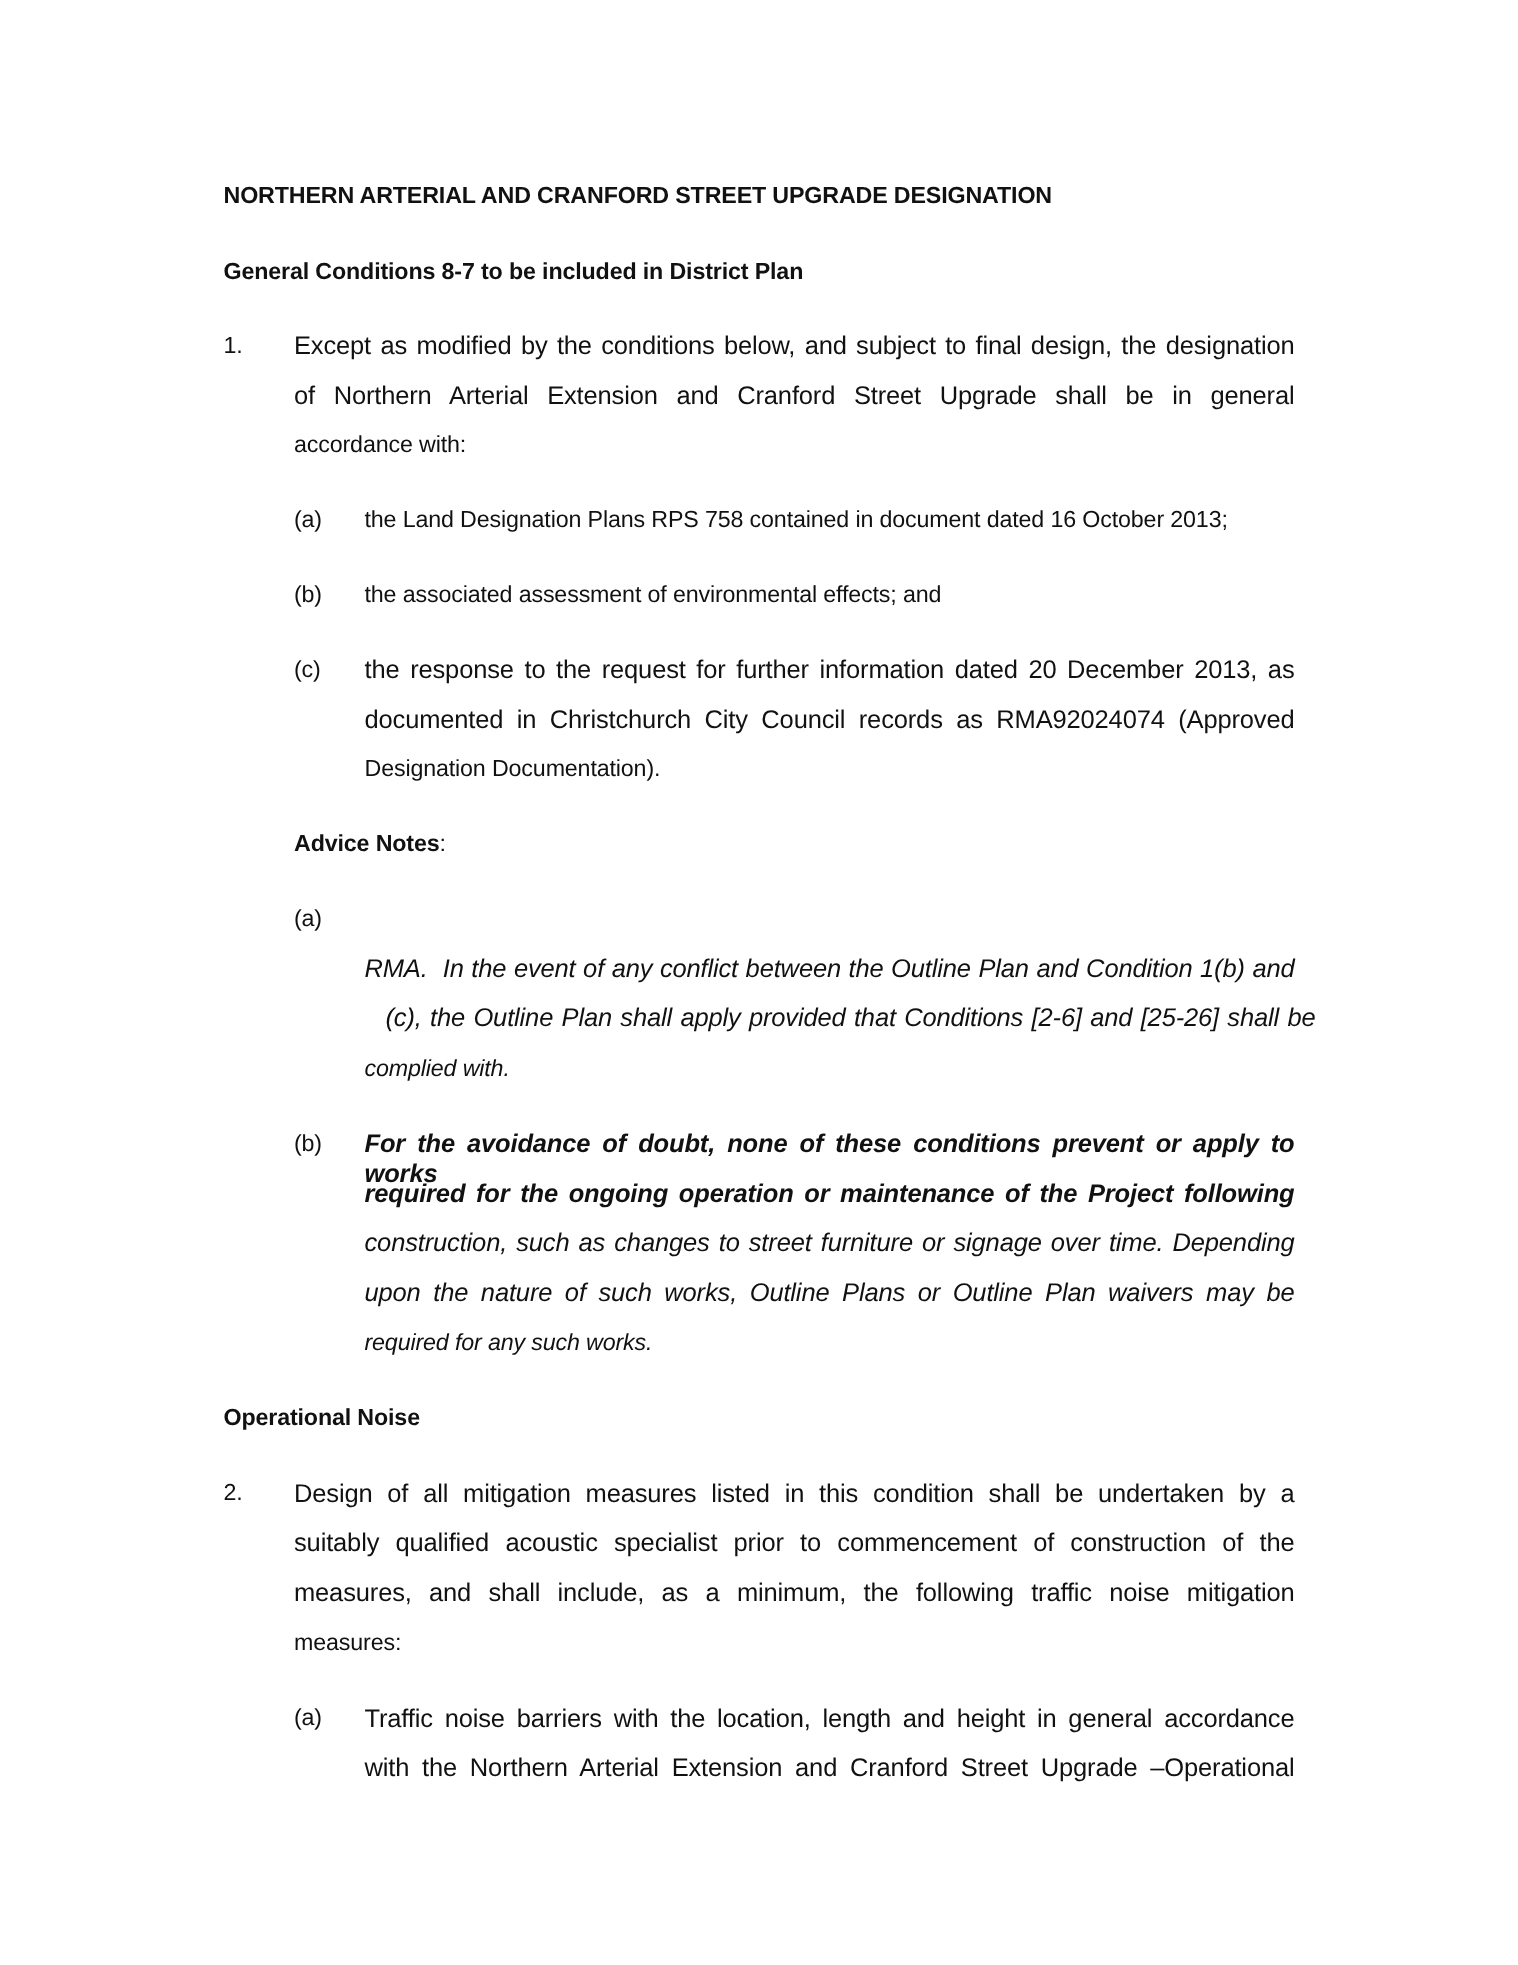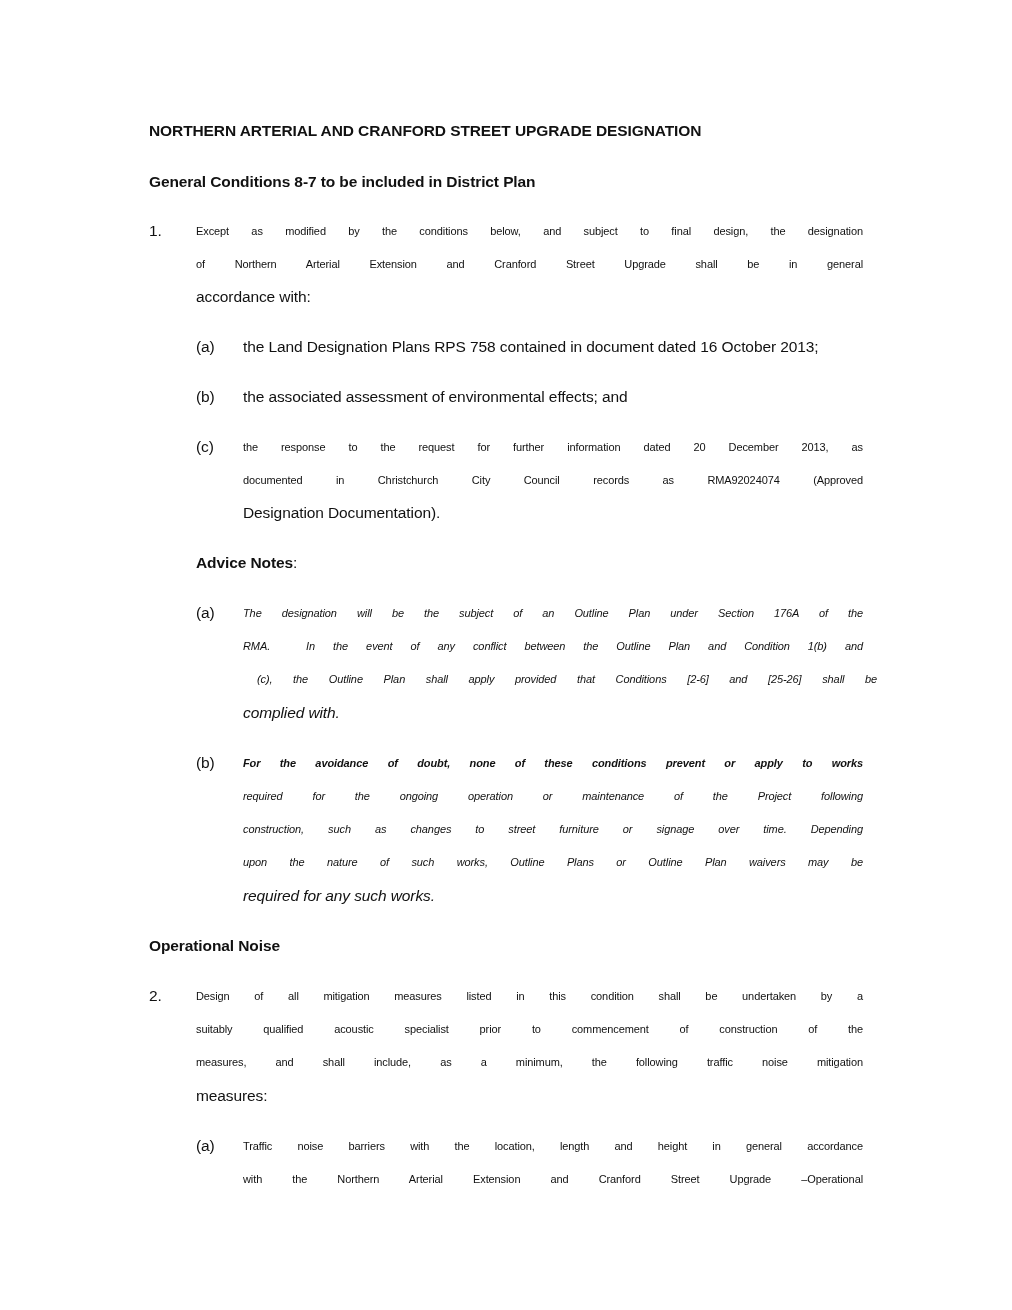--- a/index.html
+++ b/index.html
@@ -25,21 +25,21 @@
       position: absolute;
       font-size: 15.5px;
       line-height: 20px;
       white-space: nowrap;
       letter-spacing: -0.1px;
     }
     .bold { font-weight: bold; }
     .italic { font-style: italic; }
     .justify {
       position: absolute;
-      font-size: 11px;
+      font-size: 17px;
       line-height: 20px;
       text-align: justify;
       text-align-last: justify;
       white-space: normal;
       letter-spacing: -0.1px;
     }
     .num { left: 149px; }
     .sub { left: 196px; }
   </style>
 </head>
@@ -63,28 +63,27 @@
   <div class="line" style="left:243px; top:387px;">the associated assessment of environmental effects; and</div>
 
   <div class="line sub" style="top:437px;">(c)</div>
   <div class="justify" style="left:243px; top:437px; width:620px;">the response to the request for further information dated 20 December 2013, as</div>
   <div class="justify" style="left:243px; top:470px; width:620px;">documented in Christchurch City Council records as RMA92024074 (Approved</div>
   <div class="line" style="left:243px; top:503px;">Designation Documentation).</div>
 
   <div class="line" style="left:196px; top:553px;"><span class="bold">Advice Notes</span><span>:</span></div>
 
   <div class="line sub" style="top:603px;">(a)</div>
-  <div class="justify italic" style="left:243px; top:603px; width:620px;">The designation will be the subject of an Outline Plan under Section 176A of the</div>
   <div class="justify italic" style="left:243px; top:636px; width:620px; white-space:pre;">RMA.  In the event of any conflict between the Outline Plan and Condition 1(b) and</div>
   <div class="justify italic" style="left:257px; top:669px; width:620px;">(c), the Outline Plan shall apply provided that Conditions [2-6] and [25-26] shall be</div>
   <div class="line italic" style="left:243px; top:703px;">complied with.</div>
 
   <div class="line sub" style="top:753px;">(b)</div>
   <div class="justify italic" style="left:243px; top:753px; width:620px;font-weight:bold;">For the avoidance of doubt, none of these conditions prevent or apply to works</div>
-  <div class="justify italic" style="left:243px; top:786px; width:620px;">required for the ongoing operation or maintenance of the Project following</div>
+  <div class="justify italic" style="left:243px; top:786px; width:620px;font-weight:bold;">required for the ongoing operation or maintenance of the Project following</div>
   <div class="justify italic" style="left:243px; top:819px; width:620px;">construction, such as changes to street furniture or signage over time. Depending</div>
   <div class="justify italic" style="left:243px; top:852px; width:620px;">upon the nature of such works, Outline Plans or Outline Plan waivers may be</div>
   <div class="line italic" style="left:243px; top:886px;">required for any such works.</div>
 
   <div class="line bold" style="left:149px; top:936px;">Operational Noise</div>
 
   <div class="line num" style="top:986px;">2.</div>
   <div class="justify" style="left:196px; top:986px; width:667px;">Design of all mitigation measures listed in this condition shall be undertaken by a</div>
   <div class="justify" style="left:196px; top:1052px; width:667px;">measures, and shall include, as a minimum, the following traffic noise mitigation</div>
   <div class="justify" style="left:196px; top:1019px; width:667px;">suitably qualified acoustic specialist prior to commencement of construction of the</div>

